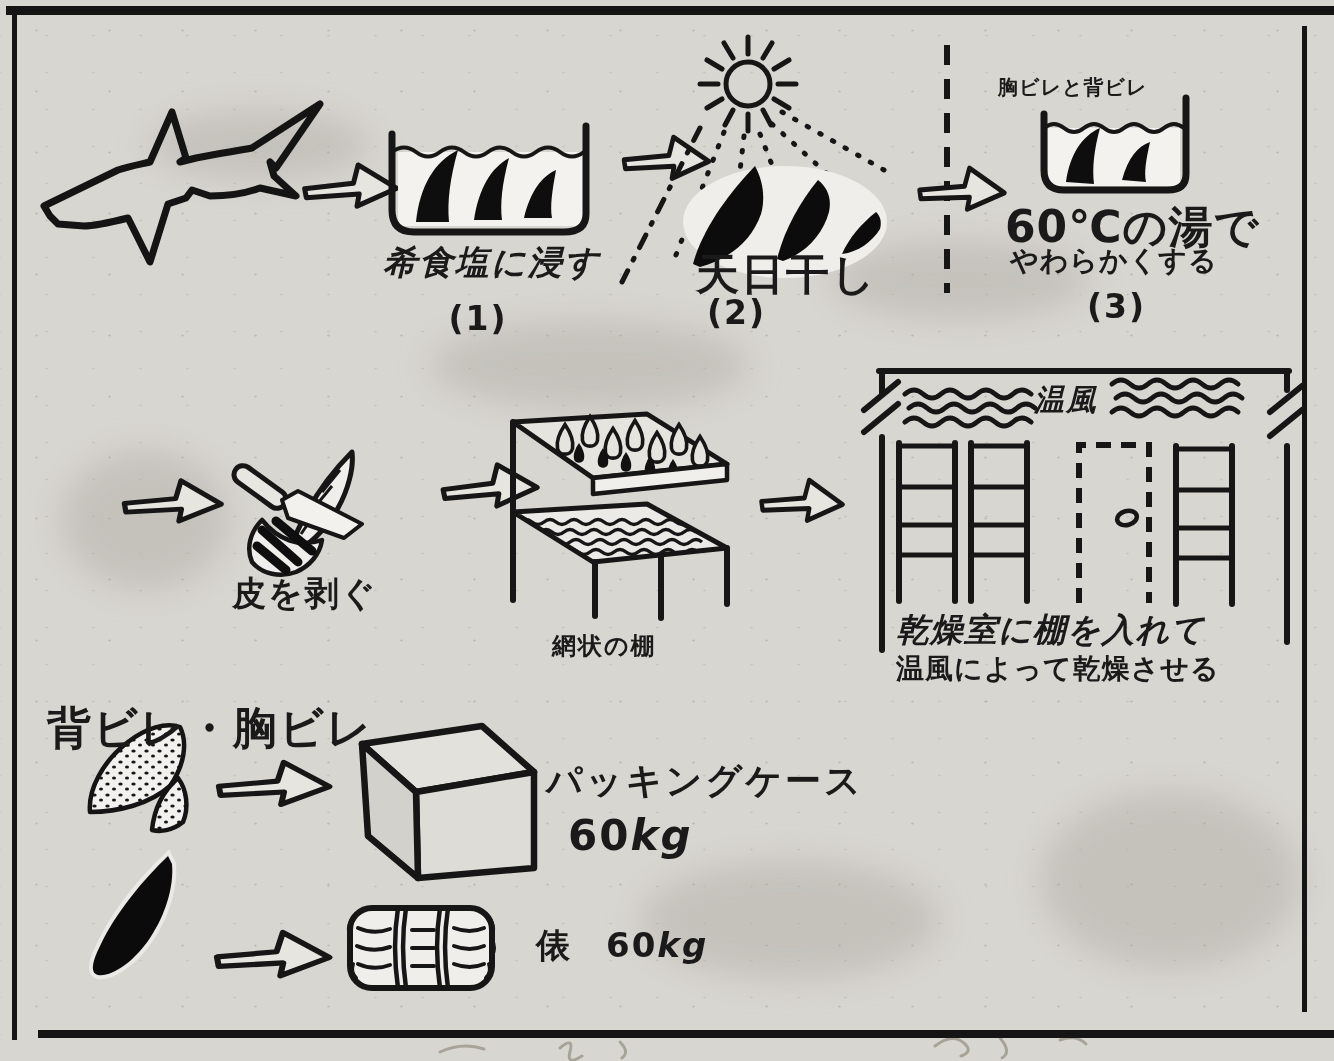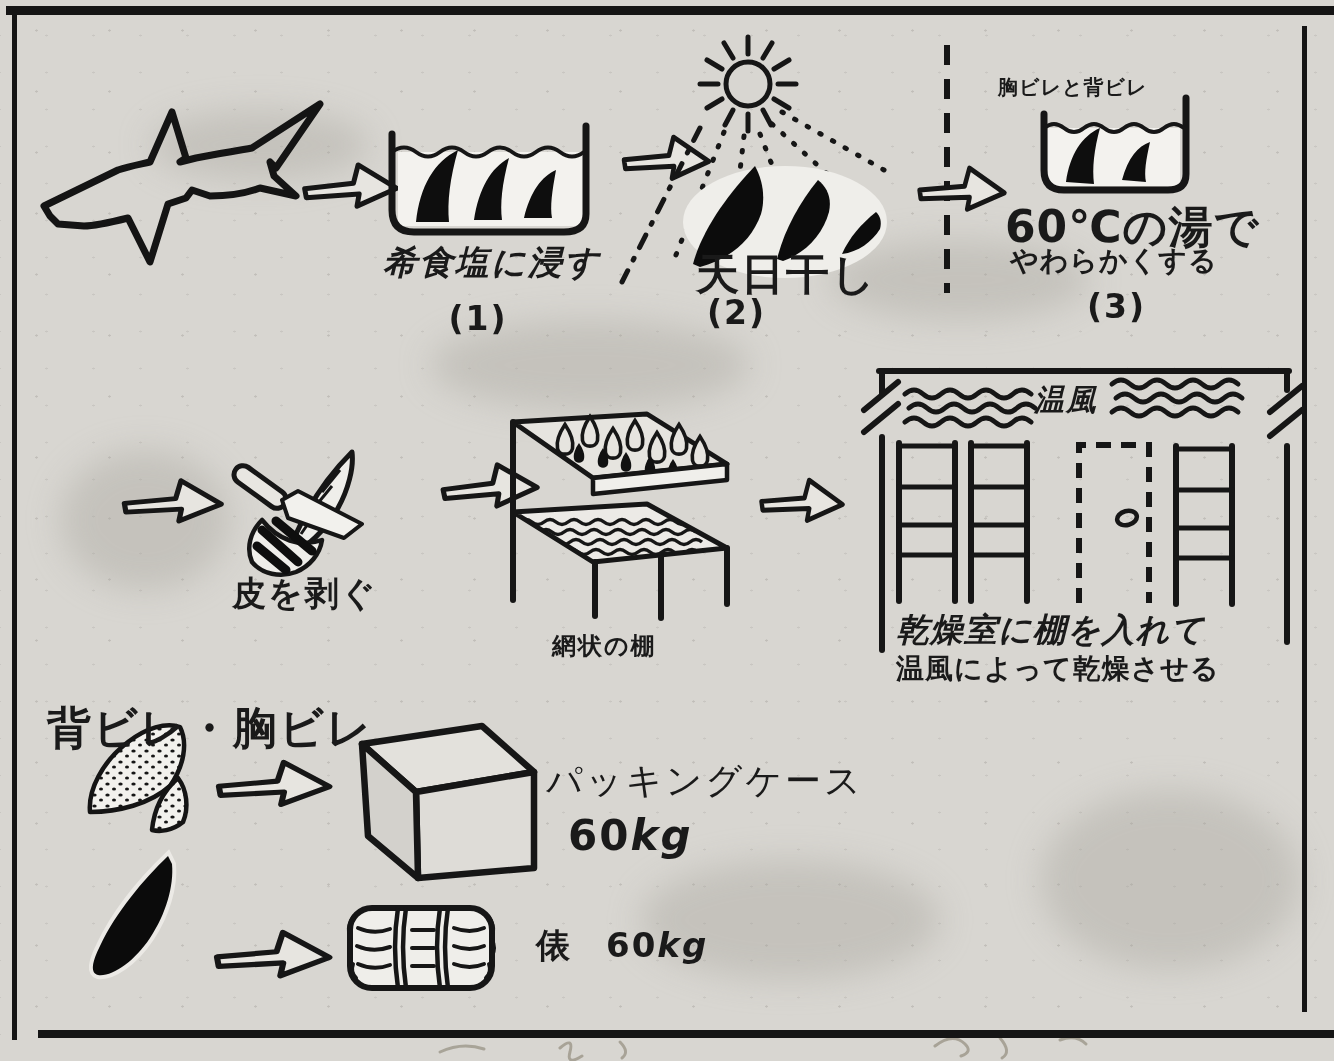--- a/index.html
+++ b/index.html
@@ -298,16 +298,16 @@
 <div class="label" style="left:232px;top:574px;font-size:34px;">皮を剥ぐ</div>
 
 <div class="label" style="left:552px;top:633px;font-size:24px;text-align:center;">網状の棚</div>
 
 <div class="label" style="left:1034px;top:383px;font-size:30px;font-style:italic;">温風</div>
 <div class="label" style="left:896px;top:611px;font-size:33px;letter-spacing:1px;font-style:italic;">乾燥室に棚を入れて</div>
 <div class="label" style="left:896px;top:653px;font-size:28px;letter-spacing:1px;">温風によって乾燥させる</div>
 
 <div class="label" style="left:47px;top:697px;font-size:44px;margin-top:6px;">背ビレ・胸ビレ</div>
 
-<div class="label" style="left:546px;top:760px;font-size:36px;letter-spacing:3px;font-weight:400;">パッキングケース</div>
+<div class="label" style="left:546px;top:760px;font-size:36px;letter-spacing:3px;font-weight:700;">パッキングケース</div>
 <div class="label" style="left:568px;top:812px;font-size:42px;"><span>60</span><span class="unit">kg</span></div>
 
 <div class="label" style="left:536px;top:926px;font-size:34px;"><span>俵</span><span style="display:inline-block;width:34px;"></span><span>60</span><span class="unit">kg</span></div>
 
 </body></html>

